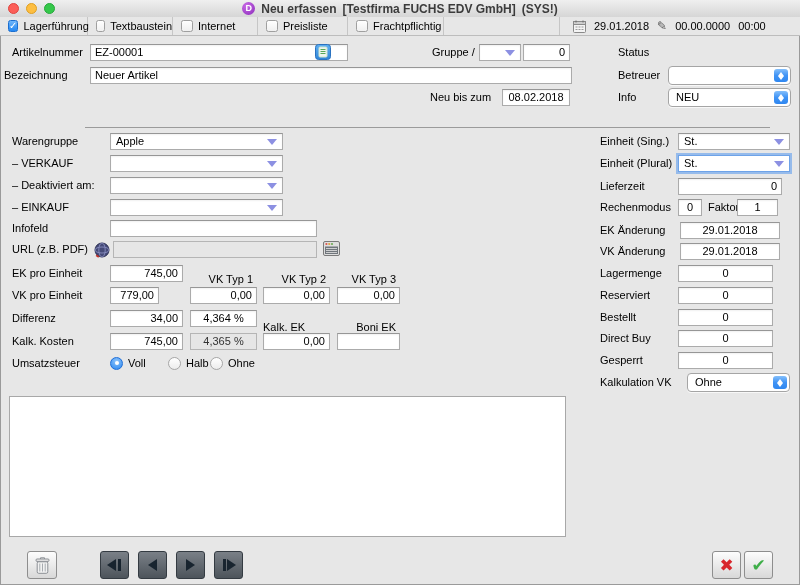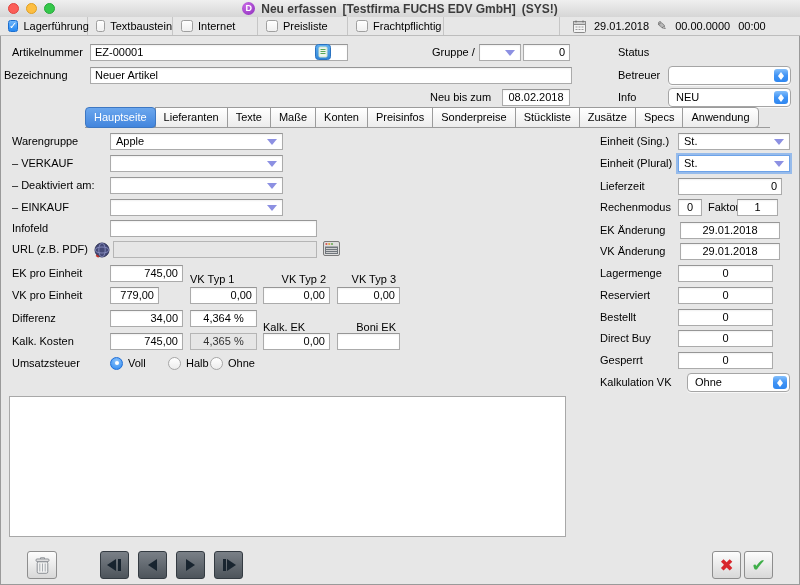--- a/index.html
+++ b/index.html
@@ -175,33 +175,20 @@
 
   <span class="lbl" style="left:430px;top:89px">Neu bis zum</span>
   <div class="fld center" style="left:502px;top:89px;width:68px">08.02.2018</div>
   <span class="lbl" style="left:618px;top:89px">Info</span>
   <div class="popup" style="left:668px;top:88px;width:123px">
     <span>NEU</span>
     <span class="stepper"></span>
   </div>
 
   <div class="tab-rule"></div>
-  <div class="tabbar">
-      <div class="tab active">Hauptseite</div>
-      <div class="tab">Lieferanten</div>
-      <div class="tab">Texte</div>
-      <div class="tab">Maße</div>
-      <div class="tab">Konten</div>
-      <div class="tab">Preisinfos</div>
-      <div class="tab">Sonderpreise</div>
-      <div class="tab">Stückliste</div>
-      <div class="tab">Zusätze</div>
-      <div class="tab">Specs</div>
-      <div class="tab">Anwendung</div>
-    </div>
 
   <span class="lbl" style="left:12px;top:133px">Warengruppe</span>
   <div class="combo" style="left:110px;top:133px;width:173px">Apple</div>
 
   <span class="lbl" style="left:12px;top:155px">– VERKAUF</span>
   <div class="combo" style="left:110px;top:155px;width:173px"></div>
 
   <span class="lbl" style="left:12px;top:177px">– Deaktiviert am:</span>
   <div class="combo" style="left:110px;top:177px;width:173px"></div>
 
@@ -228,21 +215,21 @@
         <circle cx="6.2" cy="3" r="1.1" fill="#e0a23c"></circle>
         <circle cx="9" cy="3" r="1.1" fill="#6cab55"></circle>
       <rect x="2" y="5.5" width="13" height="7.5" fill="#70767c"></rect>
       <path d="M3 7.5h11M3 9.5h11M3 11.5h11" stroke="#d8d8d8" stroke-width="0.9"></path>
     </svg>
   </div>
 
   <span class="lbl" style="left:12px;top:265px">EK pro Einheit</span>
   <div class="fld right" style="left:110px;top:265px;width:73px">745,00</div>
 
-  <span class="hdr" style="left:190px;top:274px;width:63px;">VK Typ 1</span>
+  <span class="hdr" style="left:190px;top:274px;width:63px;text-align:right">VK Typ 1</span>
   <span class="hdr" style="left:263px;top:274px;width:63px;text-align:right">VK Typ 2</span>
   <span class="hdr" style="left:337px;top:274px;width:59px;text-align:right">VK Typ 3</span>
 
   <span class="lbl" style="left:12px;top:287px">VK pro Einheit</span>
   <div class="fld right" style="left:110px;top:287px;width:49px">779,00</div>
   <div class="fld right" style="left:190px;top:287px;width:67px">0,00</div>
   <div class="fld right" style="left:263px;top:287px;width:67px">0,00</div>
   <div class="fld right" style="left:337px;top:287px;width:63px">0,00</div>
 
   <span class="lbl" style="left:12px;top:310px">Differenz</span>

